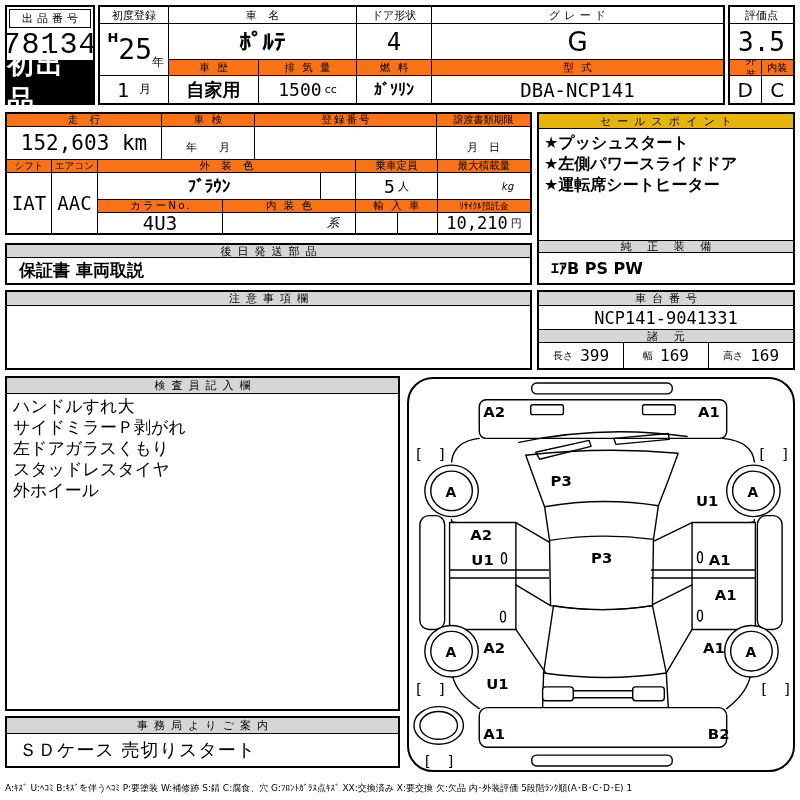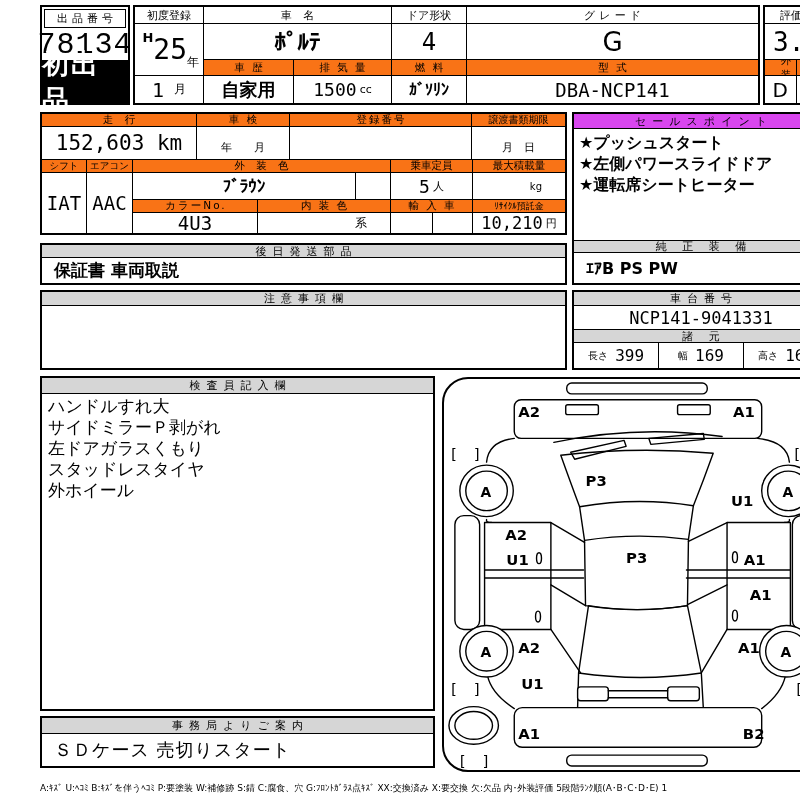--- a/index.html
+++ b/index.html
@@ -1,47 +1,47 @@
 <!DOCTYPE html>
 <html><head>
 <meta charset="utf-8">
 <style>
   html,body{margin:0;padding:0;background:#fff;}
   .sheet{position:relative;width:672px;height:800px;background:#fff;
-         font-family:"DejaVu Sans","Liberation Sans",sans-serif;color:#000;margin-left:35px;}
+         font-family:"DejaVu Sans","Liberation Sans",sans-serif;color:#000;}
   .box{position:absolute;border:2px solid #000;background:#fff;box-sizing:border-box;}
   .grid{display:grid;}
   .cell{display:flex;align-items:center;justify-content:center;
         border-right:1px solid #000;border-bottom:1px solid #000;
         overflow:hidden;box-sizing:border-box;font-size:14px;}
   .noR{border-right:none!important;} .noB{border-bottom:none!important;}
   .hg{background:#f97316;font-size:10.5px;}
   .hw{background:#fff;font-size:11px;}
   .sp{letter-spacing:4px;text-indent:4px;}
   .sp2{letter-spacing:2px;text-indent:2px;}
   .num{font-family:"DejaVu Sans Mono","Liberation Mono",monospace;}
-  .right{justify-content:flex-end;padding-right:23px;}
+  .right{justify-content:flex-end;padding-right:16px;font-style:italic;}
   .unit{font-size:11px;margin-left:3px;}
   
   .lot-hd{margin:2px 2px 0 2px;border:1px solid #000;height:17px;display:flex;
           align-items:center;justify-content:center;font-size:11px;letter-spacing:4px;text-indent:4px;}
   .lot-num{height:34px;display:flex;align-items:center;justify-content:center;
            font-size:30px;letter-spacing:1px;font-family:Liberation Mono, monospace;}
   .lot-badge{position:absolute;left:0;right:0;bottom:0;height:43px;background:#000;color:#fff;
              display:flex;align-items:center;justify-content:center;font-size:27px;font-weight:bold;letter-spacing:2px;}
   
   .era{font-size:13px;font-weight:bold;align-self:flex-start;margin-top:6px;}
   .yrnum{font-size:28px;}
   .yrunit{font-size:12px;align-self:flex-end;margin-bottom:4px;}
   .monum{font-size:20px;margin-right:10px;}
   .mounit{font-size:12px;}
   
   .strip{display:flex;align-items:center;justify-content:center;background:#d6d6d6;
          border-bottom:1px solid #000;font-size:11px;letter-spacing:6px;text-indent:6px;box-sizing:border-box;}
-  .stripw{background:#d946ef;}
+  .stripw{background:#eab308;}
   .content-lines{padding:2px 6px;font-size:17px;line-height:21px;font-weight:bold;}
   .salespts{padding:3px 5px;font-size:16px;line-height:21px;font-weight:bold;flex:1;}
   .bigval{display:flex;align-items:center;padding-left:12px;font-size:17px;font-weight:bold;}
   .dimcell{flex:1;display:flex;align-items:center;justify-content:center;border-right:1px solid #000;}
   .dimlab{font-size:10px;margin-right:7px;}
   .dimval{font-size:16px;font-family:"DejaVu Sans Mono","Liberation Mono",monospace;}
   .legend{position:absolute;left:5px;top:782px;width:792px;font-size:9px;white-space:nowrap;
           font-family:"DejaVu Sans","Liberation Sans",sans-serif;}
   
   .dg-label{font:bold 15px "DejaVu Sans",sans-serif;fill:#000;}

